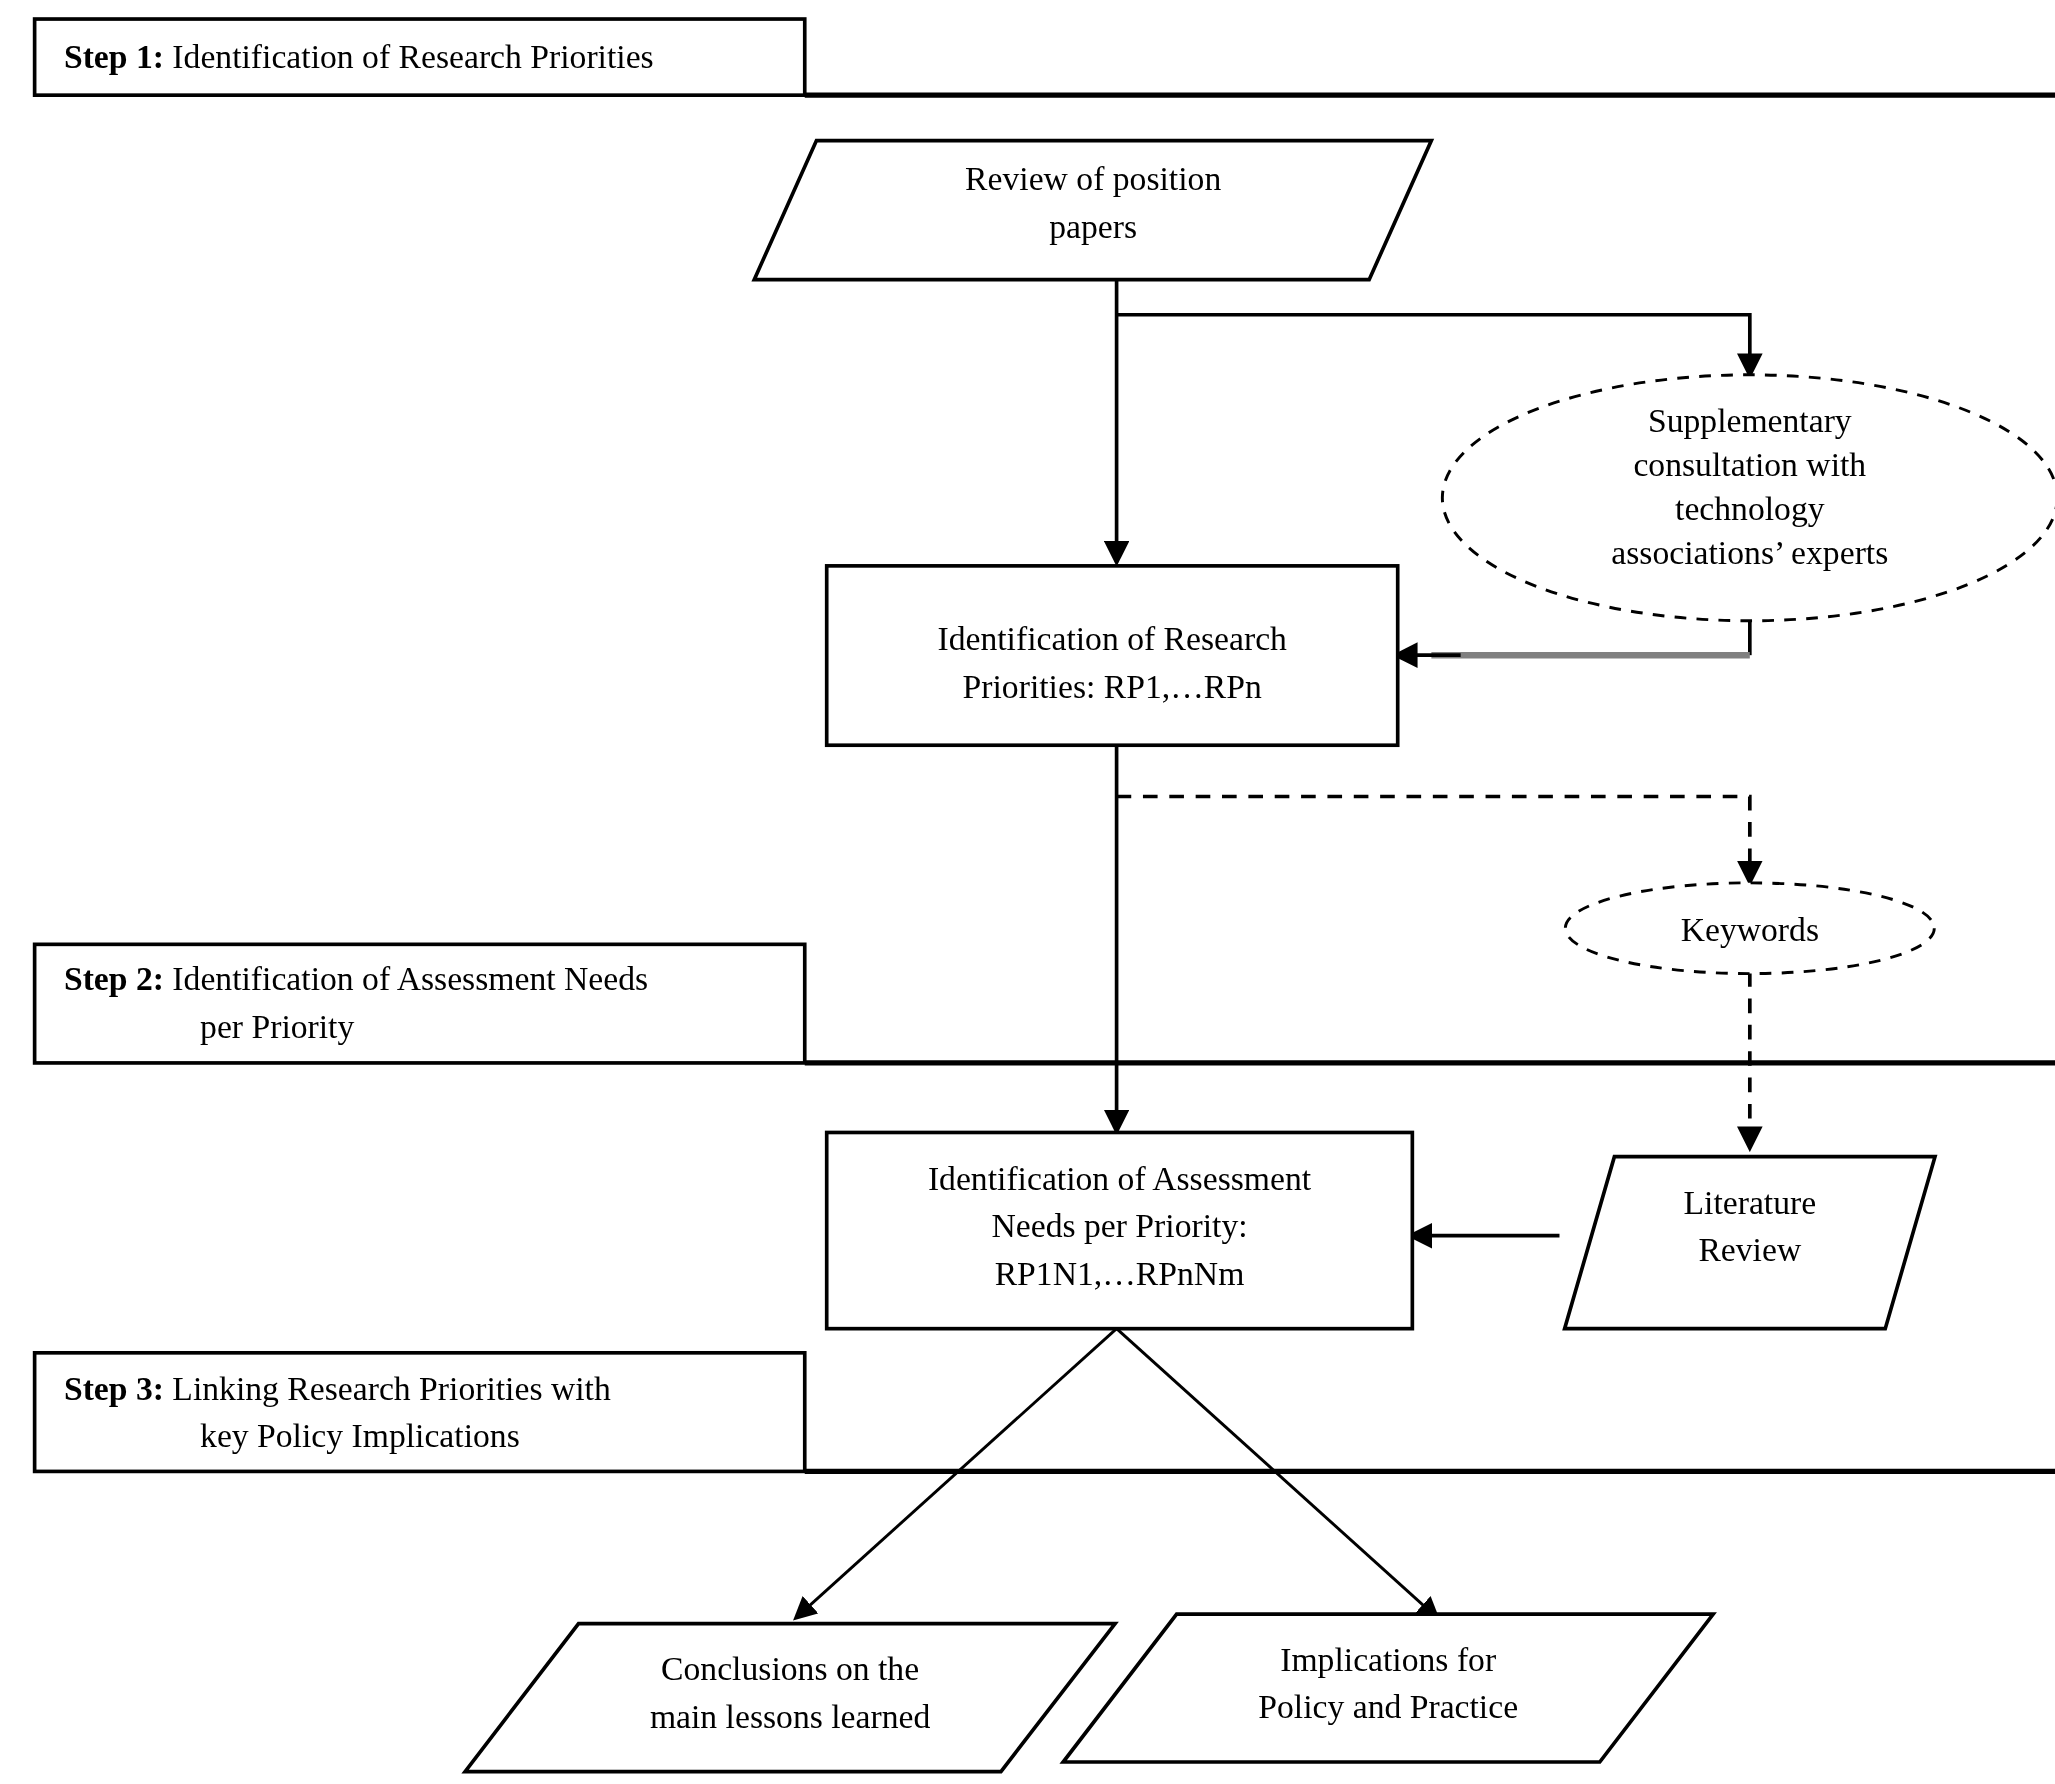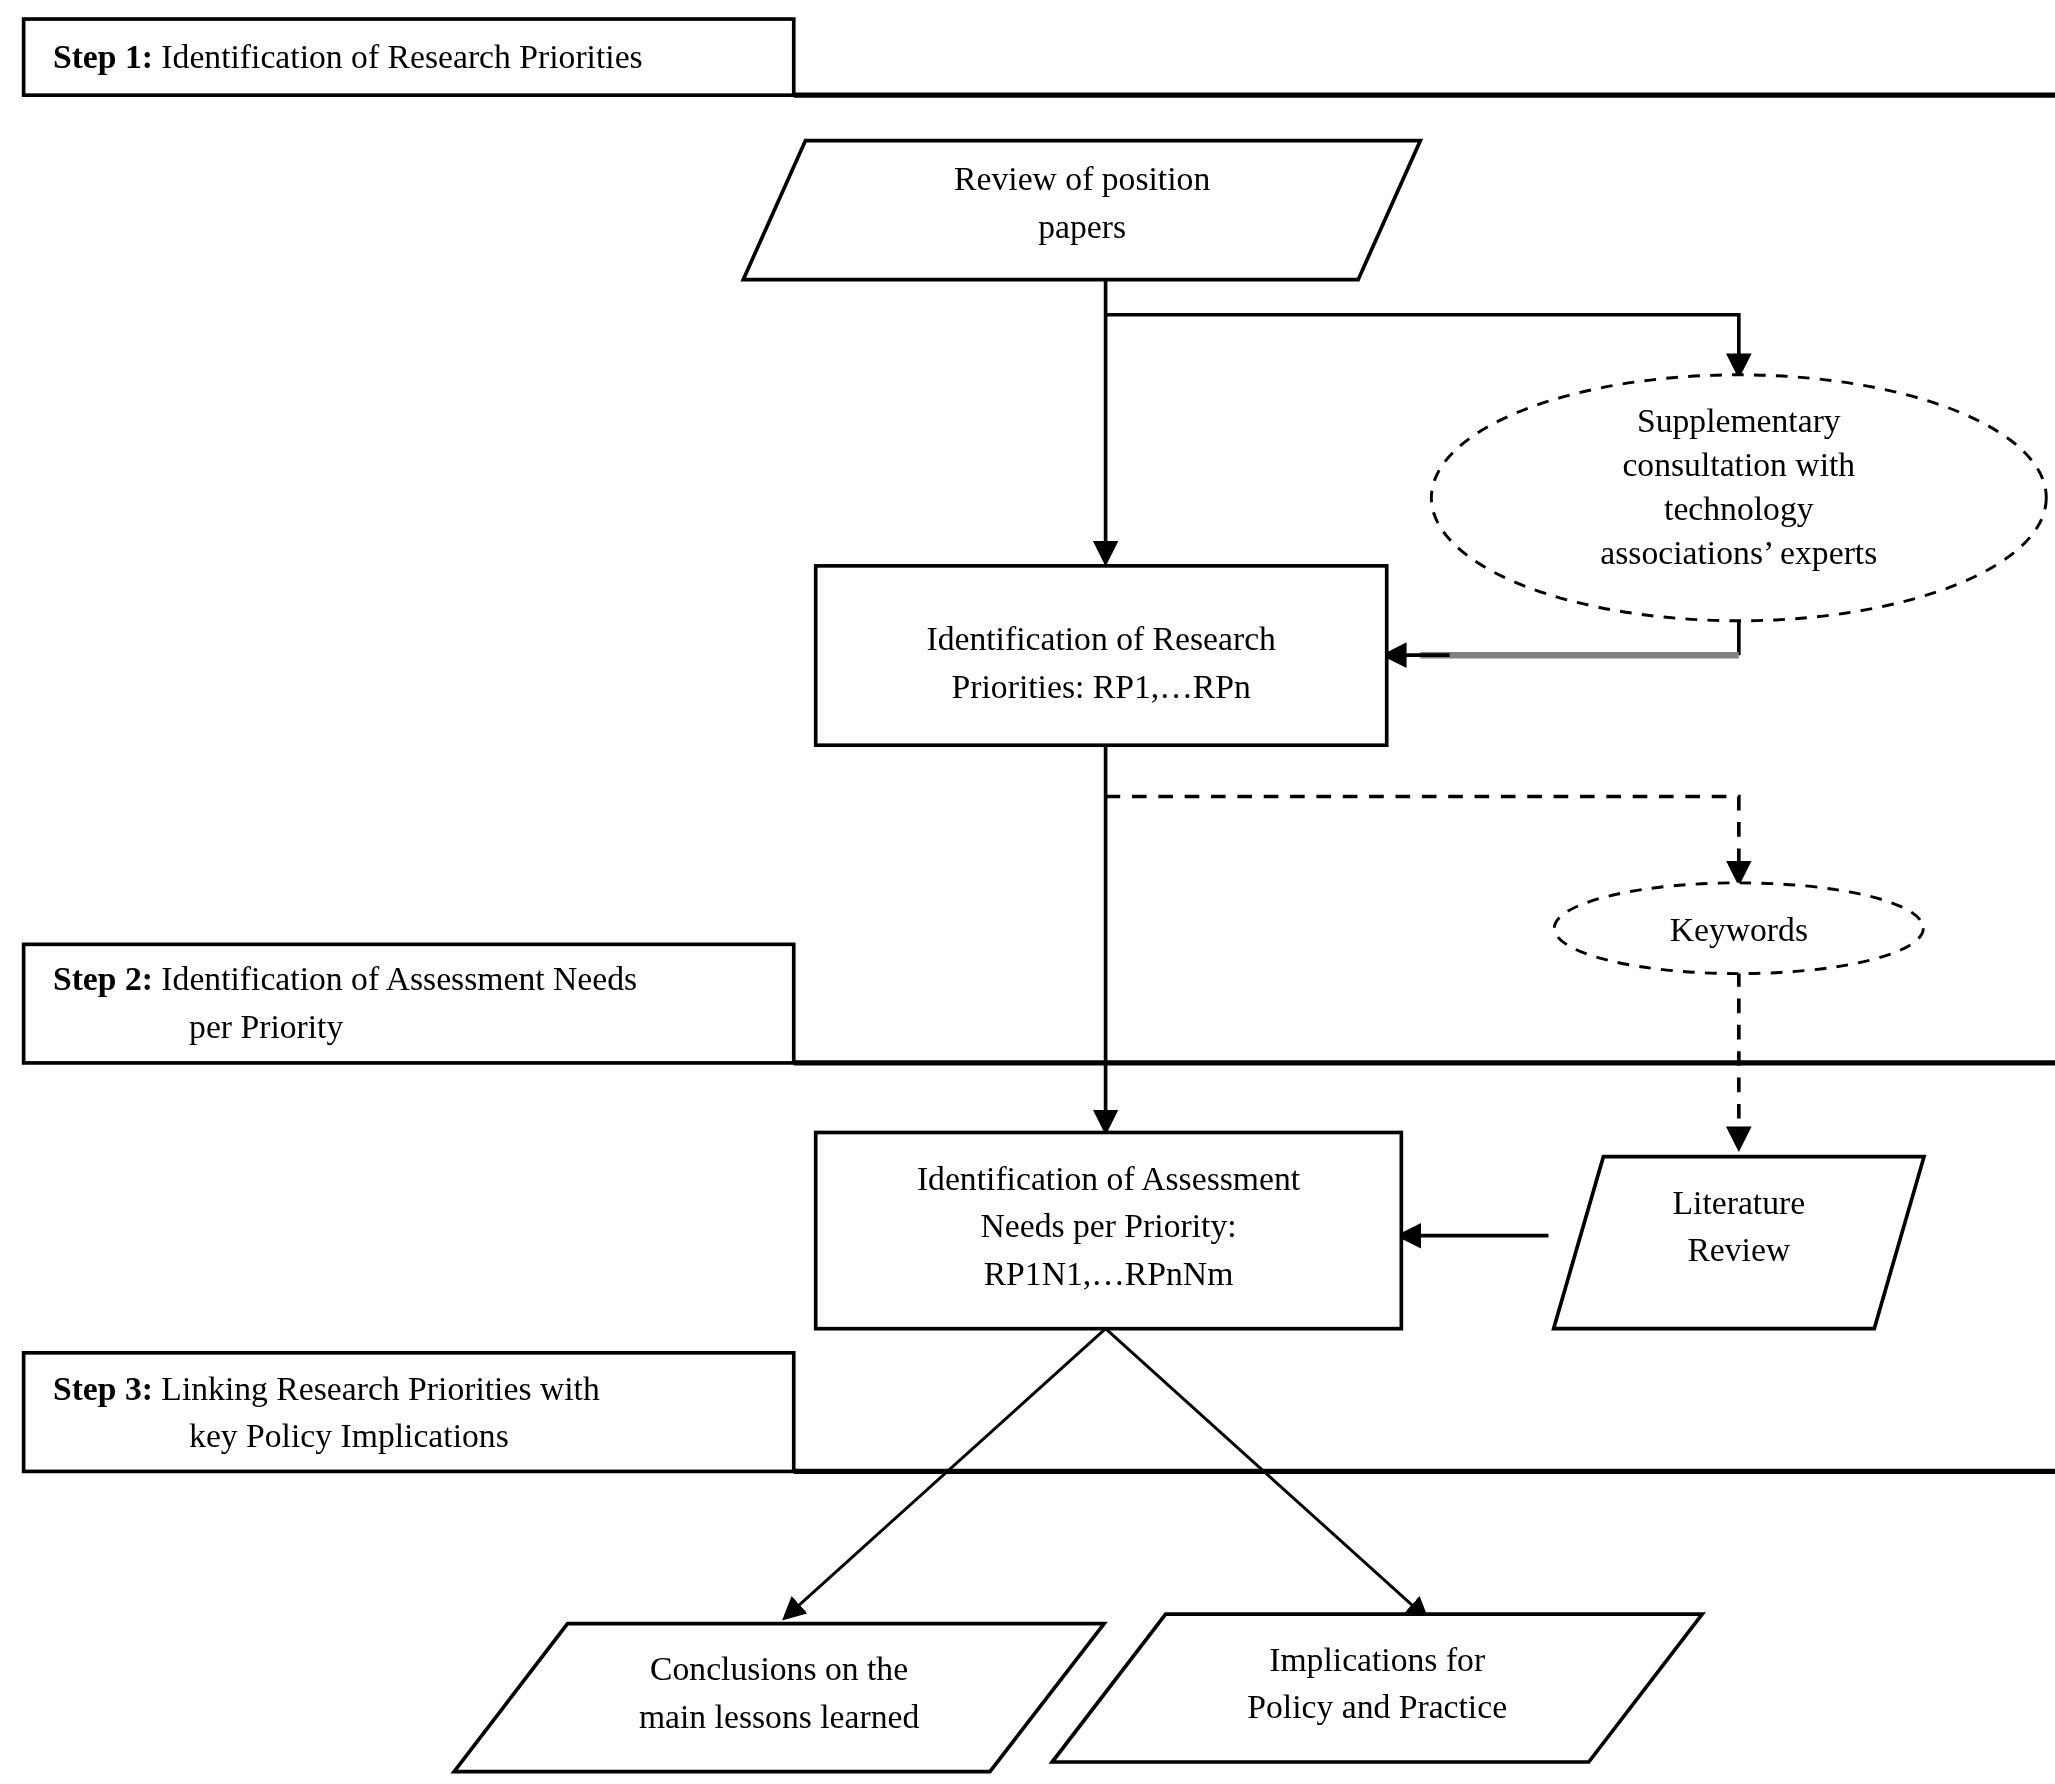--- a/index.html
+++ b/index.html
@@ -10,20 +10,21 @@
   body {
     width: 2056px;
     height: 1784px;
     font-family: "Liberation Serif", "DejaVu Serif", serif;
     overflow: hidden;
   }
   #diagram-root {
     position: relative;
     width: 1724px;
     height: 1784px;
+    margin-left: 11px;
   }
   svg.flow {
     position: absolute;
     left: 0;
     top: 0;
     width: 2056px;
     height: 1784px;
   }
   text {
     font-family: "Liberation Serif", "DejaVu Serif", serif;

